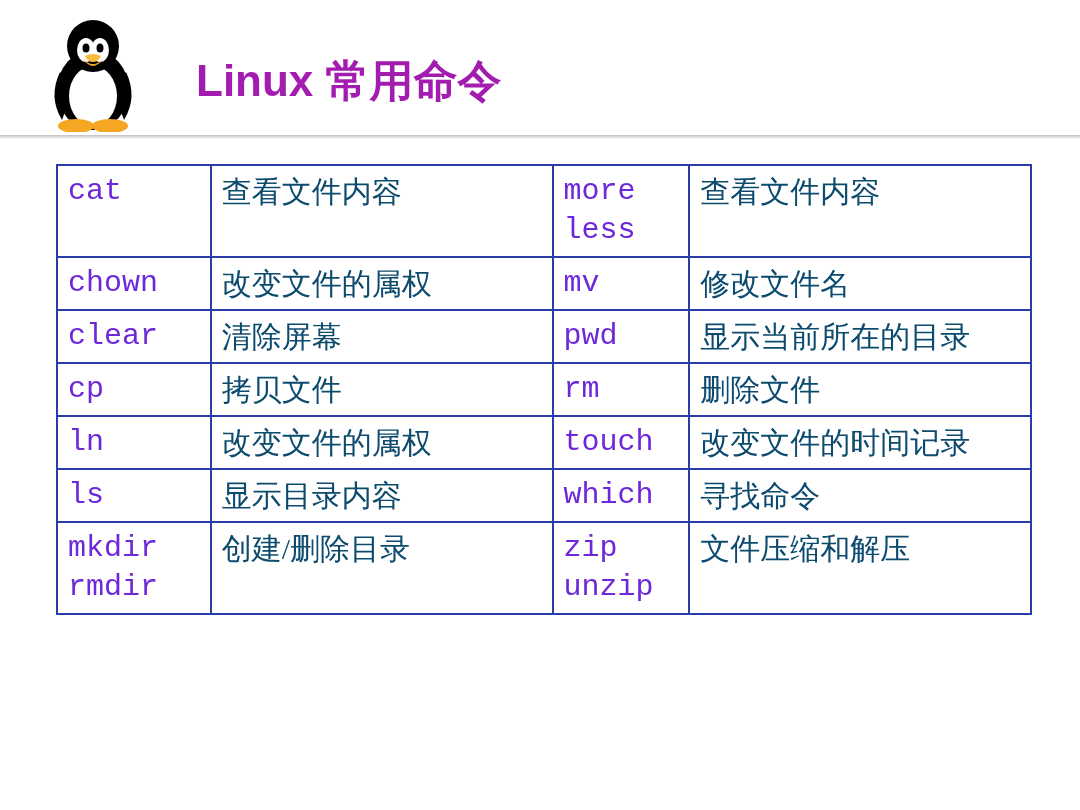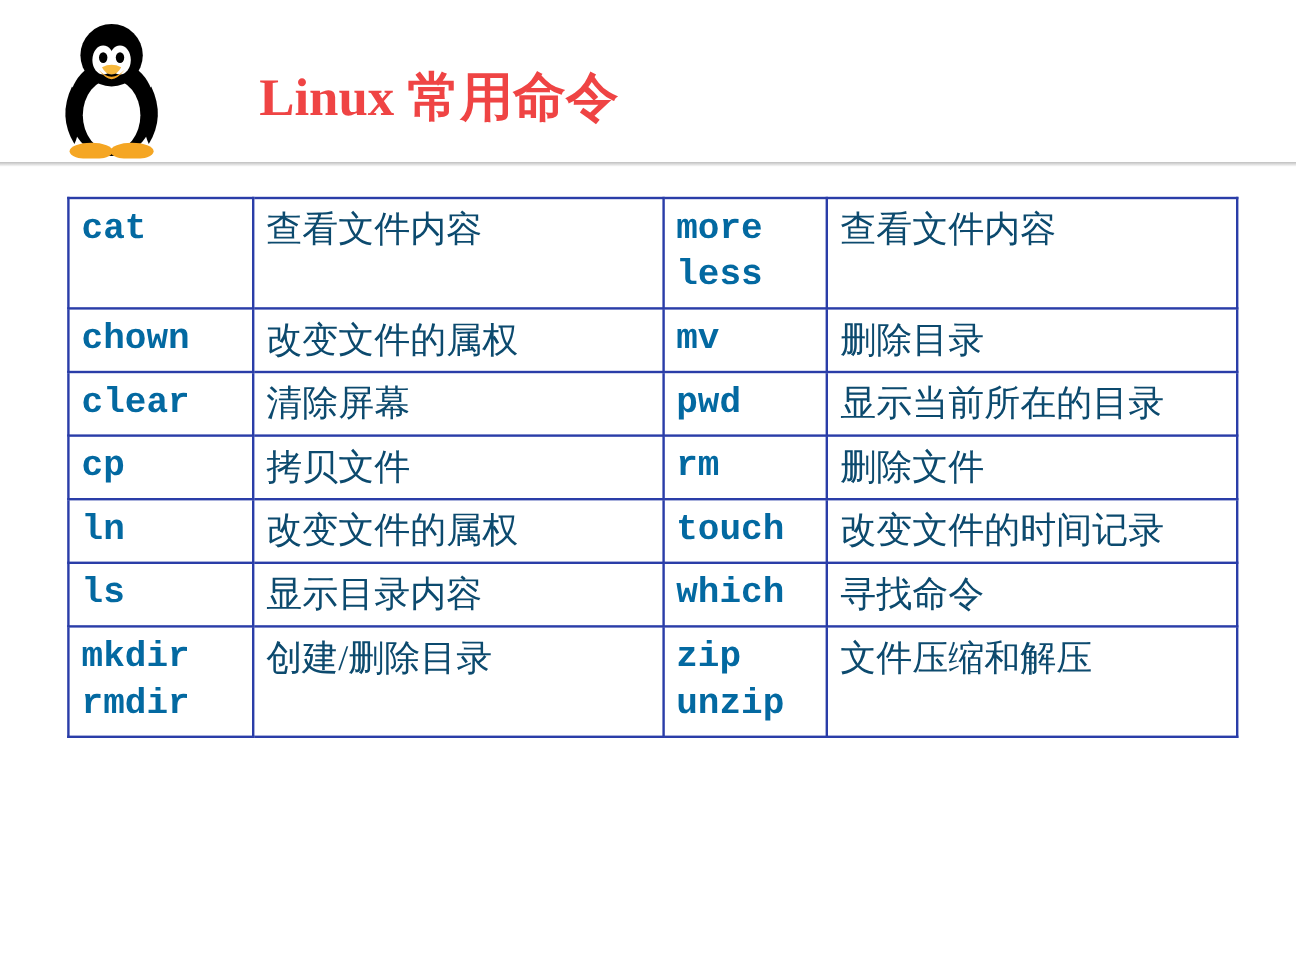--- a/index.html
+++ b/index.html
@@ -27,26 +27,26 @@
     }
     .tux-icon {
       position: absolute;
       left: 38px;
       top: 12px;
       width: 110px;
       height: 120px;
     }
     .title {
       position: absolute;
-      left: 216px;
+      left: 196px;
       top: 52px;
       font-size: 44px;
       font-weight: bold;
-      color: #ef4444;
-      font-family: Liberation Serif, serif;
+      color: #a21caf;
+      font-family: Liberation Sans, sans-serif;
     }
     .content {
       padding: 24px 48px 0 56px;
     }
     table {
       border-collapse: collapse;
       width: 100%;
       table-layout: fixed;
     }
     col.cmd-col { width: 13.5%; }
@@ -55,22 +55,22 @@
     col.desc-col2 { width: 30%; }
     td {
       border: 2.5px solid #2a3da8;
       padding: 6px 10px 6px 10px;
       vertical-align: top;
       font-size: 30px;
       line-height: 1.3;
     }
     td.cmd {
       font-family: "Courier New", monospace;
-      font-weight: bold;
-      color: #0369a1;
+      font-weight: normal;
+      color: #6d28d9;
       white-space: pre-line;
     }
     td.desc {
       font-family: "SimSun", "Microsoft YaHei", serif;
       color: #0c4a6e;
     }
   </style>
 </head>
 <body>
 
@@ -117,21 +117,21 @@
           <td class="cmd">cat</td>
           <td class="desc">查看文件内容</td>
           <td class="cmd">more
 less</td>
           <td class="desc">查看文件内容</td>
         </tr>
         <tr>
           <td class="cmd">chown</td>
           <td class="desc">改变文件的属权</td>
           <td class="cmd">mv</td>
-          <td class="desc">删除目录</td>
+          <td class="desc">修改文件名</td>
         </tr>
         <tr>
           <td class="cmd">clear</td>
           <td class="desc">清除屏幕</td>
           <td class="cmd">pwd</td>
           <td class="desc">显示当前所在的目录</td>
         </tr>
         <tr>
           <td class="cmd">cp</td>
           <td class="desc">拷贝文件</td>

